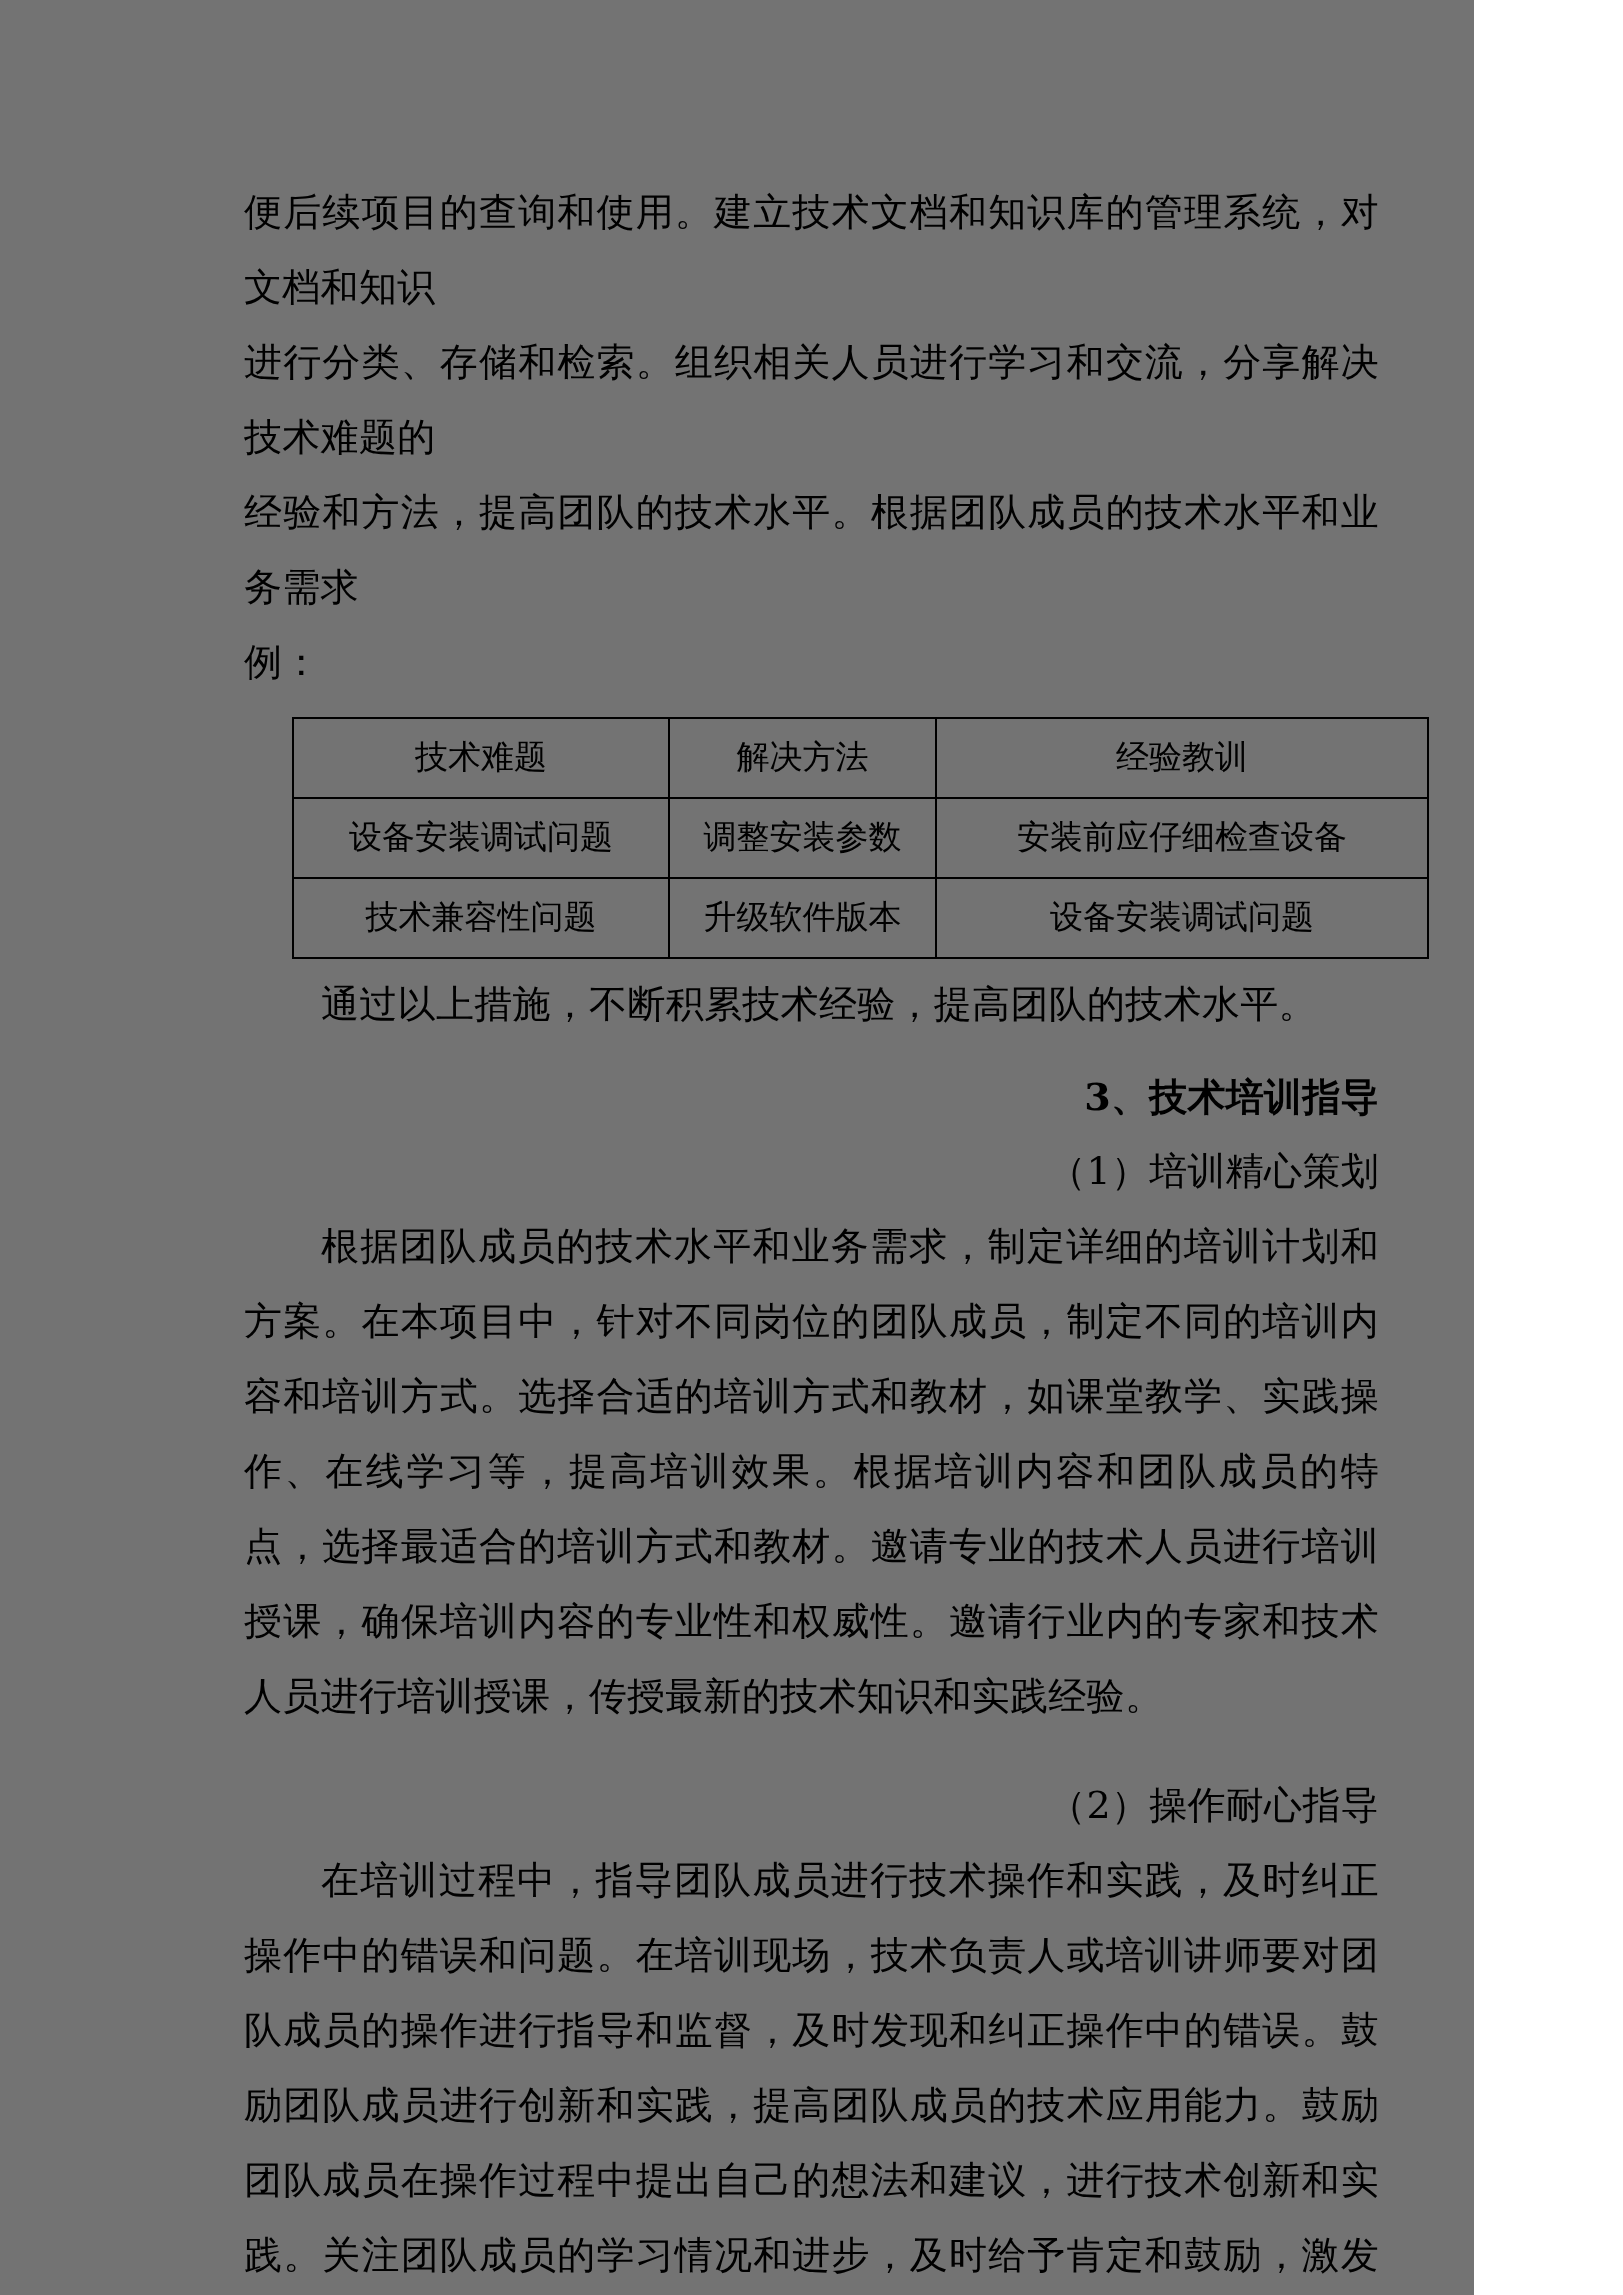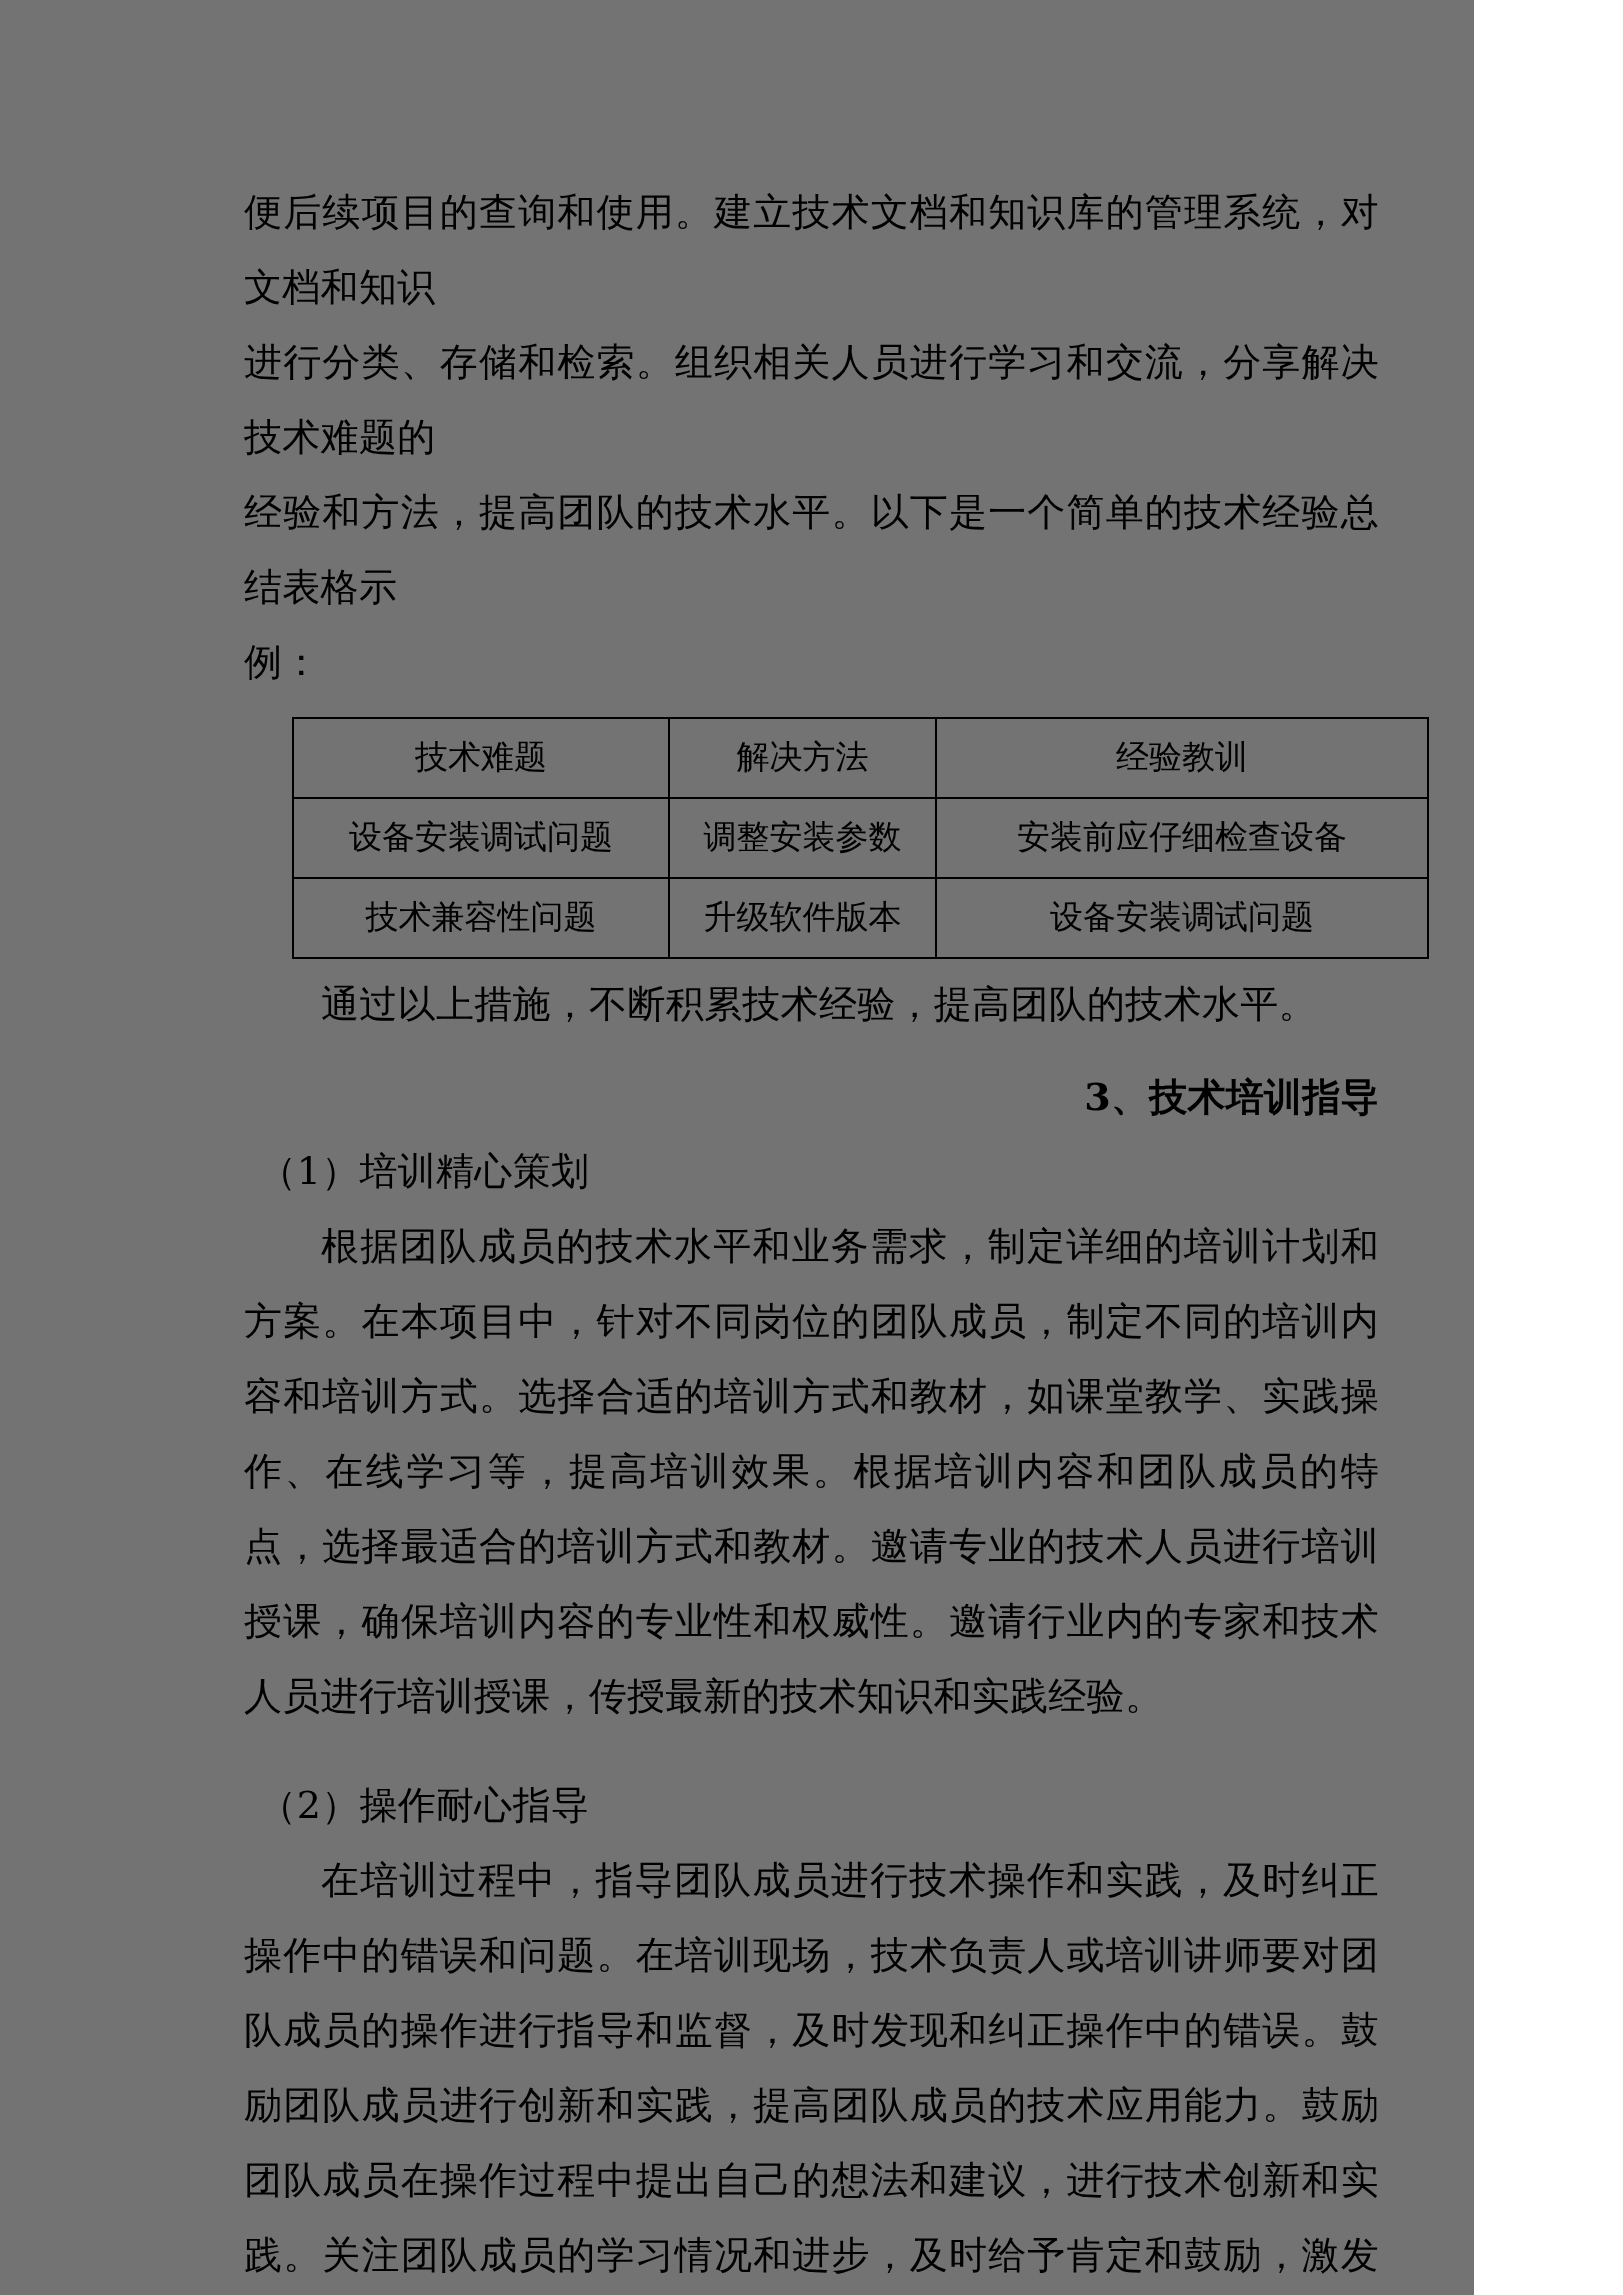--- a/index.html
+++ b/index.html
@@ -50,21 +50,21 @@
   .para.flush {
     text-indent: 0;
   }
   .para.heading {
     text-indent: 0;
     text-align: right;
     font-weight: bold;
   }
   .para.sub {
     text-indent: 14.4px;
-    text-align: left;
+    text-align: right;
   }
   .para.center-ish {
     text-indent: 77px;
     text-align: left;
   }
 
   .spacer-sm { height: 7.9px; }
   .spacer-md { height: 17px; }
   .spacer-lg { height: 34px; }
 
@@ -99,21 +99,21 @@
 </style>
 </head>
 <body>
 
 <div class="page">
   <div class="content">
 
     <div>
       <p class="para flush">便后续项目的查询和使用。建立技术文档和知识库的管理系统，对文档和知识</p>
       <p class="para flush">进行分类、存储和检索。组织相关人员进行学习和交流，分享解决技术难题的</p>
-      <p class="para flush">经验和方法，提高团队的技术水平。以下是一个简单的技术经验总结表格示</p>
+      <p class="para flush">经验和方法，提高团队的技术水平。根据团队成员的技术水平和业务需求</p>
       <p class="para flush">例：</p>
     </div>
 
     <div class="spacer-sm"></div>
 
     <div class="tbl-wrap">
       <table class="exp-table">
         <tbody>
           <tr>
             <td class="col-1">技术难题</td>

